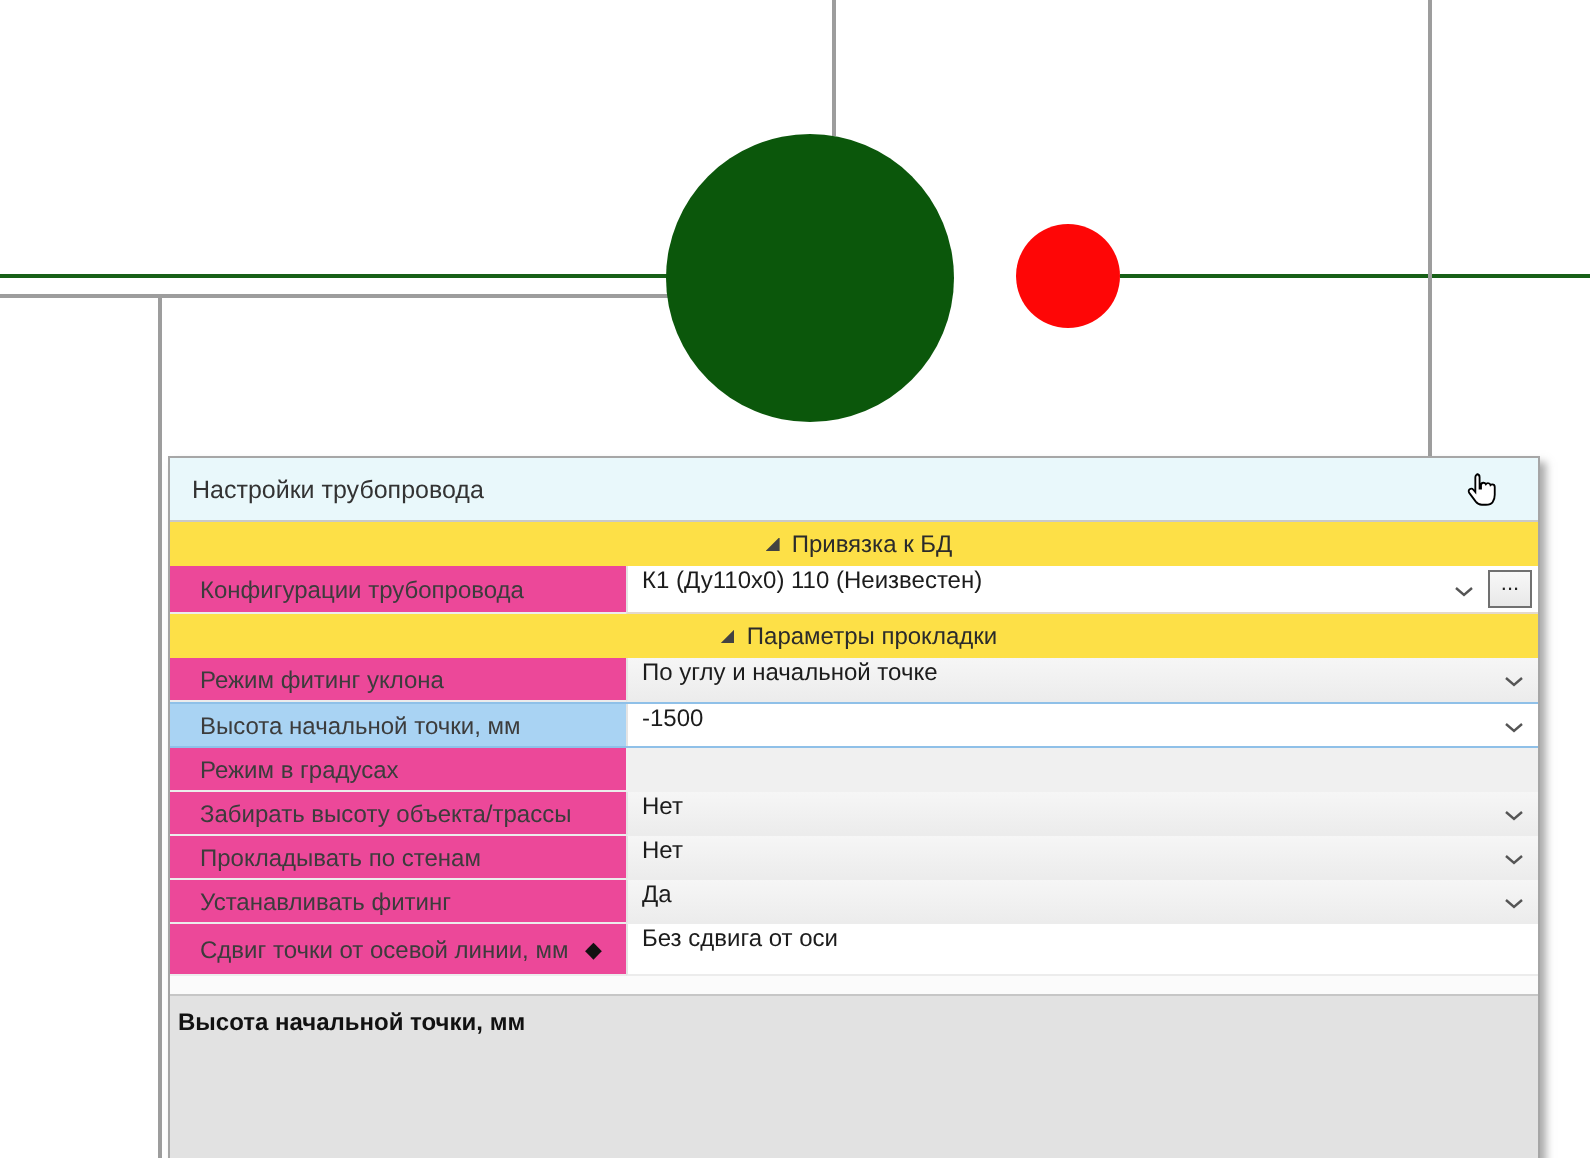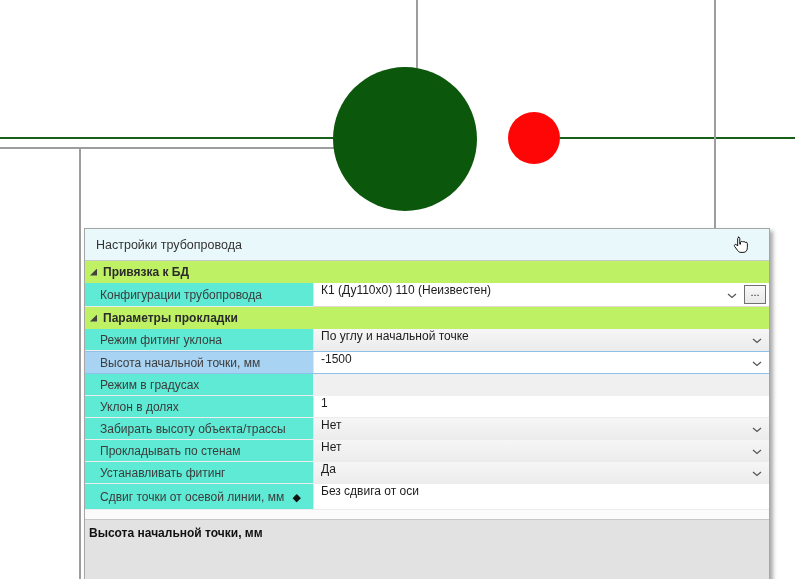--- a/index.html
+++ b/index.html
@@ -21,30 +21,30 @@
   .panel { position:absolute; left:84px; top:228px; width:686px; height:410px;
            background:#f0f0f0; border:1px solid #a6a6a6;
            box-shadow:3px 3px 4px rgba(100,100,100,.55);
            display:flex; flex-direction:column; font-size:12px; color:#2b2b2b; }
 
   .titlebar { height:32px; flex:0 0 32px; background:#e9f8fb; border-bottom:1px solid #c9c9c9;
               display:flex; align-items:center; padding-left:11px; font-size:12.5px; color:#333;
               position:relative; }
   .hand-cursor { position:absolute; right:20px; top:6px; }
 
-  .grp { height:22px; flex:0 0 22px; display:flex; align-items:center; background:#bef264;
-         font-weight:bold; }
+  .grp { height:22px; flex:0 0 22px; display:flex; align-items:center; background:#fde047;
+         font-weight:normal;justify-content:center; }
   .grp .tri { width:7px; height:7px; margin:0 6px 0 5px;
               clip-path:polygon(100% 0, 100% 100%, 0 100%); background:#424242; }
 
   .prow { display:flex; flex:0 0 22px; height:22px; background:#f0f0f0; }
   .prow.config { flex:0 0 24px; height:24px; }
   .prow.tall   { flex:0 0 26px; height:26px; }
 
-  .lcell { width:228px; flex:0 0 228px; background:#5eead4; border-bottom:1px solid #ececec;
+  .lcell { width:228px; flex:0 0 228px; background:#ec4899; border-bottom:1px solid #ececec;
            display:flex; align-items:center; padding-left:15px; color:#3c3c3c;
            position:relative; }
   .vcell { flex:1; background:#fff; border-bottom:1px solid #ececec; border-left:1px solid #e4e4e4;
            display:flex; align-items:flex-start; padding-left:7px; color:#1c1c1c; position:relative; }
   .vcell.combo { background:linear-gradient(#f6f6f6,#ececec); }
   .vcell .chev { position:absolute; right:7px; top:50%; transform:translateY(-50%); }
   .prow.config .vcell { border-bottom:1px solid #e4d9cc; }
   .prow.config .vcell .chev { right:32px; }
   .ellipsis-btn { position:absolute; right:3px; top:2px; width:22px; height:19px;
                   border:1px solid #707070; background:linear-gradient(#f8f8f8,#e8e8e8);
@@ -148,28 +148,20 @@
         </span>
       </div>
     </div>
 
     <div class="prow">
       <div class="lcell">
           <span>Режим в градусах</span>
         </div>
     </div>
 
-    <div class="prow">
-      <div class="lcell">
-          <span>Уклон в долях</span>
-        </div>
-      <div class="vcell">
-          <span>1</span>
-        </div>
-    </div>
 
     <div class="prow">
       <div class="lcell">
           <span>Забирать высоту объекта/трассы</span>
         </div>
       <div class="vcell combo">
         <span>Нет</span>
         <span class="chev">
           <svg viewBox="0 0 10 6" width="10" height="6">
               <path d="M1 1 L5 4.5 L9 1" fill="none" stroke="#555" stroke-width="1.2"></path>

